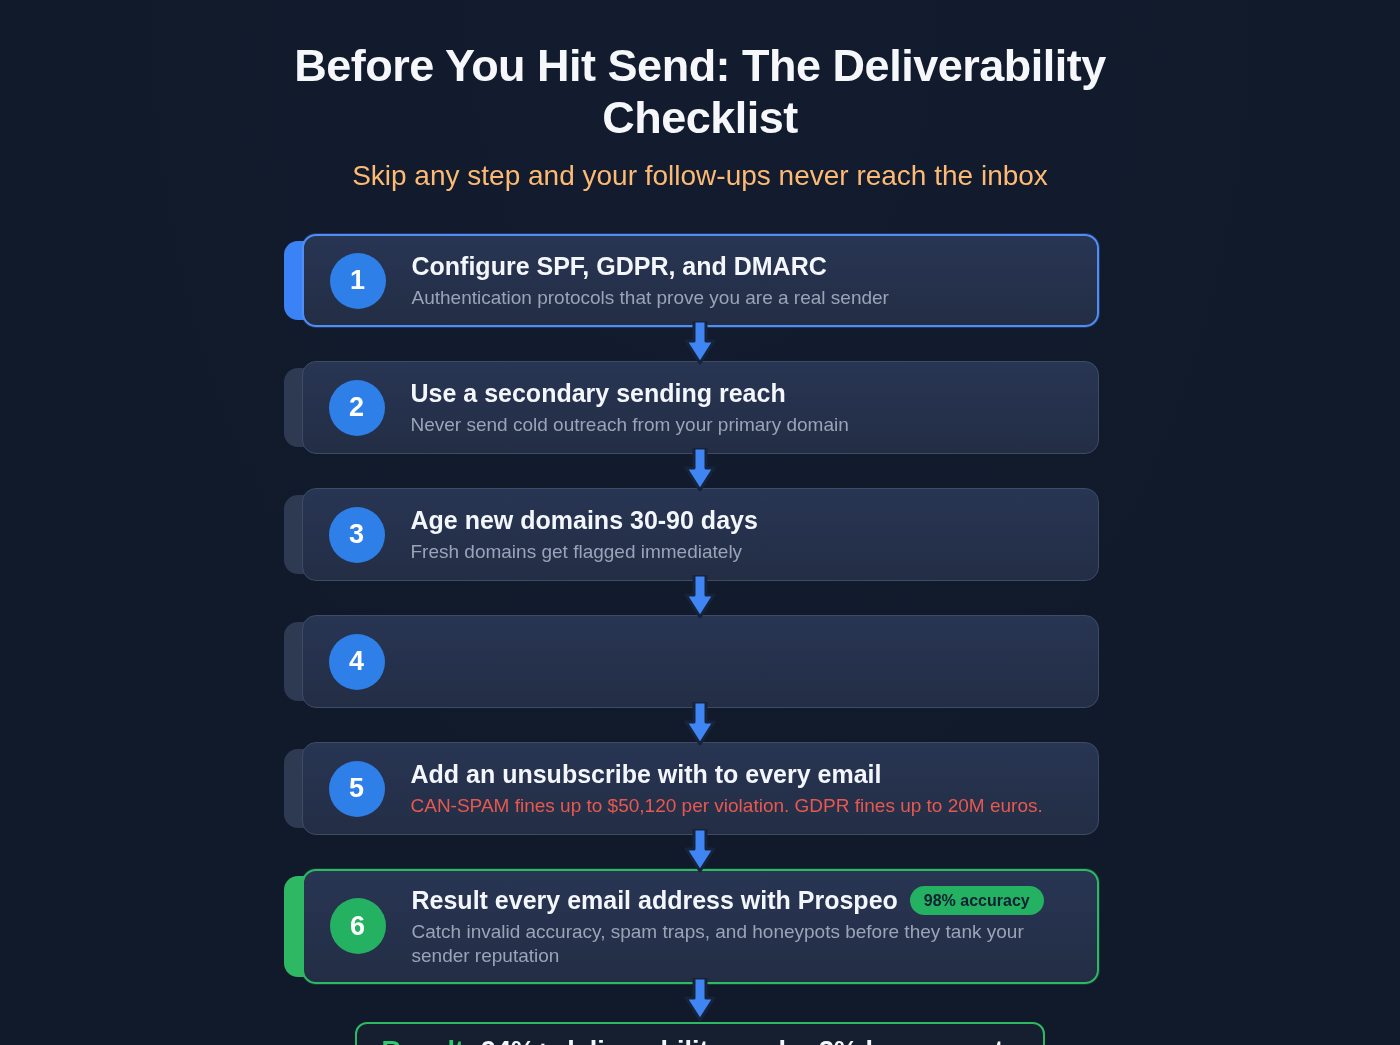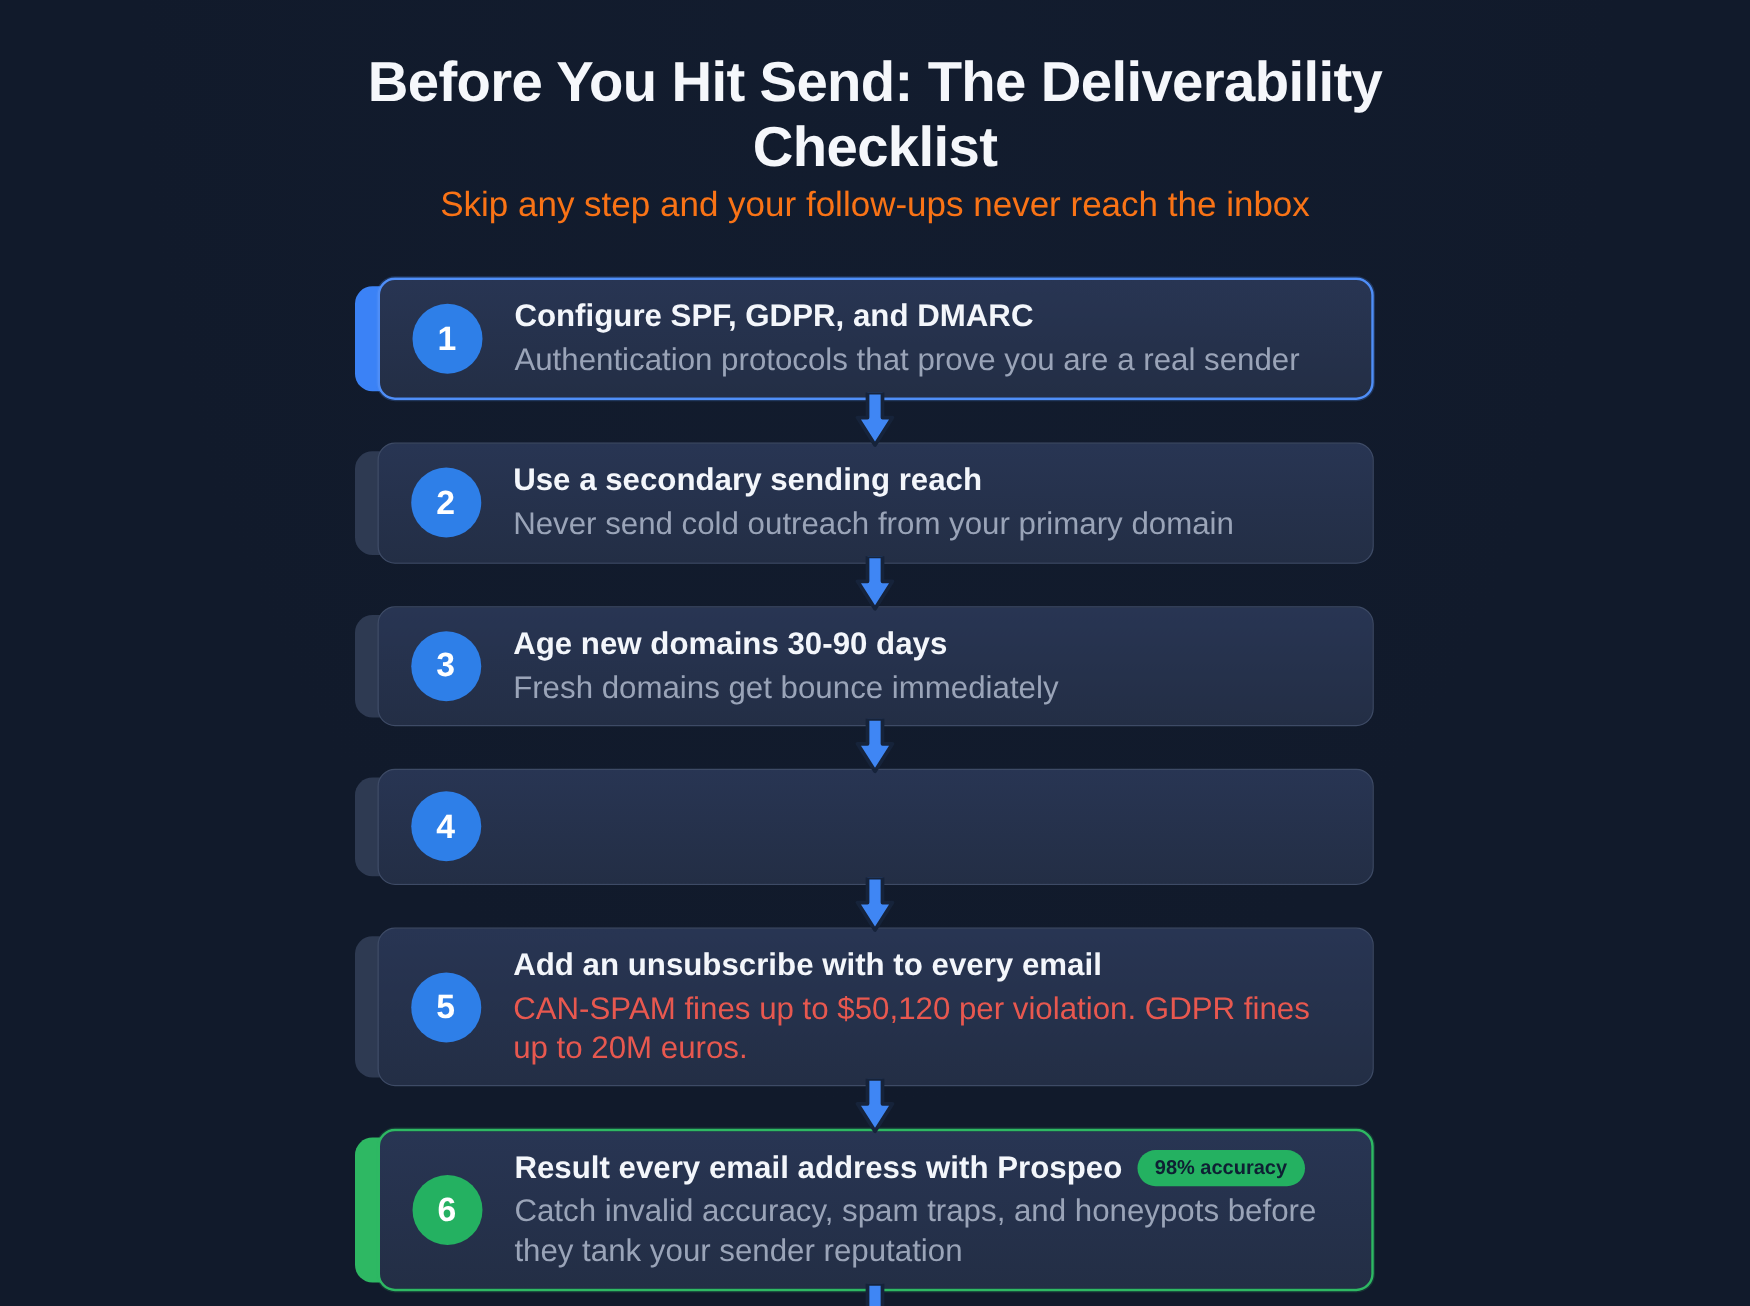--- a/index.html
+++ b/index.html
@@ -16,25 +16,25 @@
     width: 900px;
     margin: 0 auto;
     padding-top: 40px;
   }
   .page-title {
     text-align: center;
     color: #f5f7fb;
     font-size: 45px;
     font-weight: 800;
     letter-spacing: -0.5px;
-    margin-bottom: 4px;
+    margin-bottom: 16px;
   }
   .page-subtitle {
     text-align: center;
-    color: #f97316;
+    color: #fdba74;
     font-size: 28px;
     font-weight: 400;
     margin-bottom: 42px;
   }
   .flow {
     width: 797px;
     margin: 0 auto;
   }
   .step-row { position: relative; }
   .accent {
@@ -83,21 +83,21 @@
   .step-num.green { background: #24b161; }
   .step-text { flex: 1; }
   .step-title {
     color: #f3f6fb;
     font-size: 25px;
     font-weight: 700;
     line-height: 1.2;
   }
   .step-sub {
     color: #9aa4b8;
-    font-size: 25px;
+    font-size: 19px;
     margin-top: 5px;
     line-height: 1.25;
   }
   .step-sub.red { color: #e8584f; }
   .badge {
     display: inline-block;
     background: #24b161;
     color: #0e2033;
     font-size: 16px;
     font-weight: 700;
@@ -184,21 +184,21 @@
     </div>
 
     <div class="step-row">
       <div class="accent"></div>
       <div class="step-card">
         <div class="step-num">
           <span>3</span>
         </div>
         <div class="step-text">
           <div class="step-title">Age new domains 30-90 days</div>
-          <div class="step-sub">Fresh domains get bounce immediately</div>
+          <div class="step-sub">Fresh domains get flagged immediately</div>
         </div>
       </div>
     </div>
 
     <div class="arrow-wrap">
       <svg width="46" height="46" viewBox="0 0 44 46" aria-hidden="true">
         <path d="M16 0 h12 v20 h8 L22 42 L8 20 h8 Z" fill="#3f86f4" stroke="#16233a" stroke-width="3" stroke-linejoin="round"></path>
       </svg>
     </div>
 

